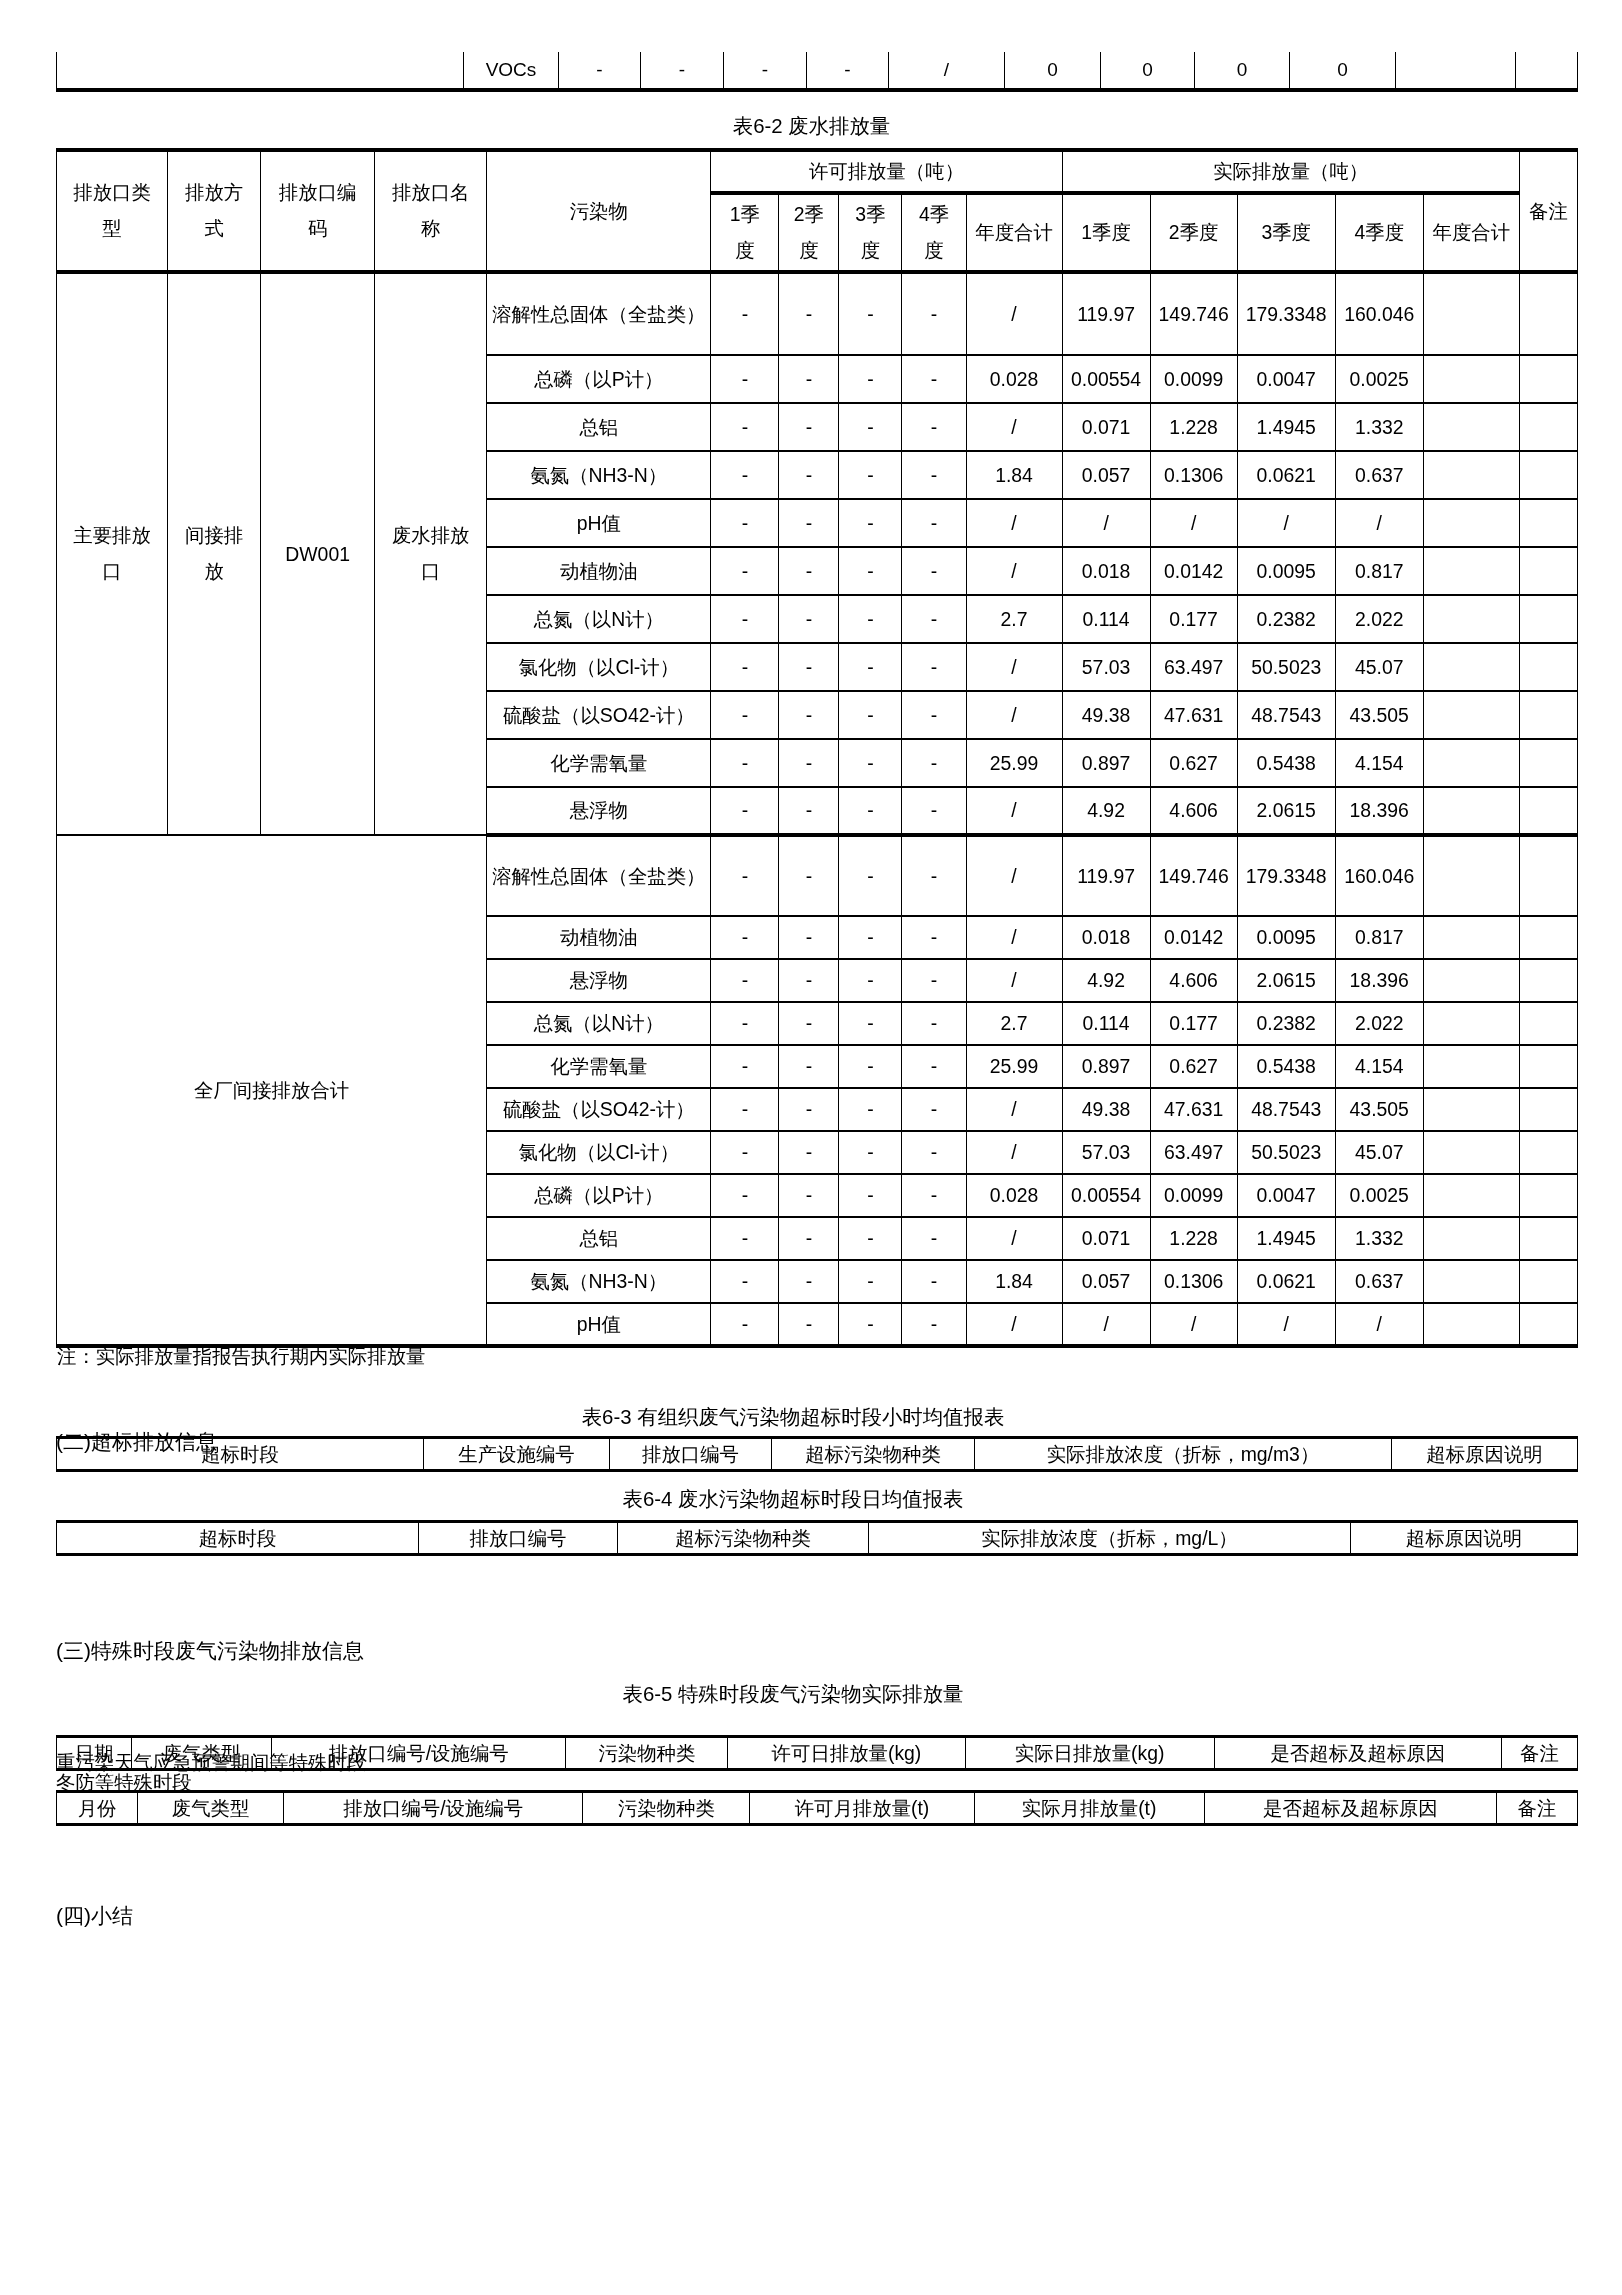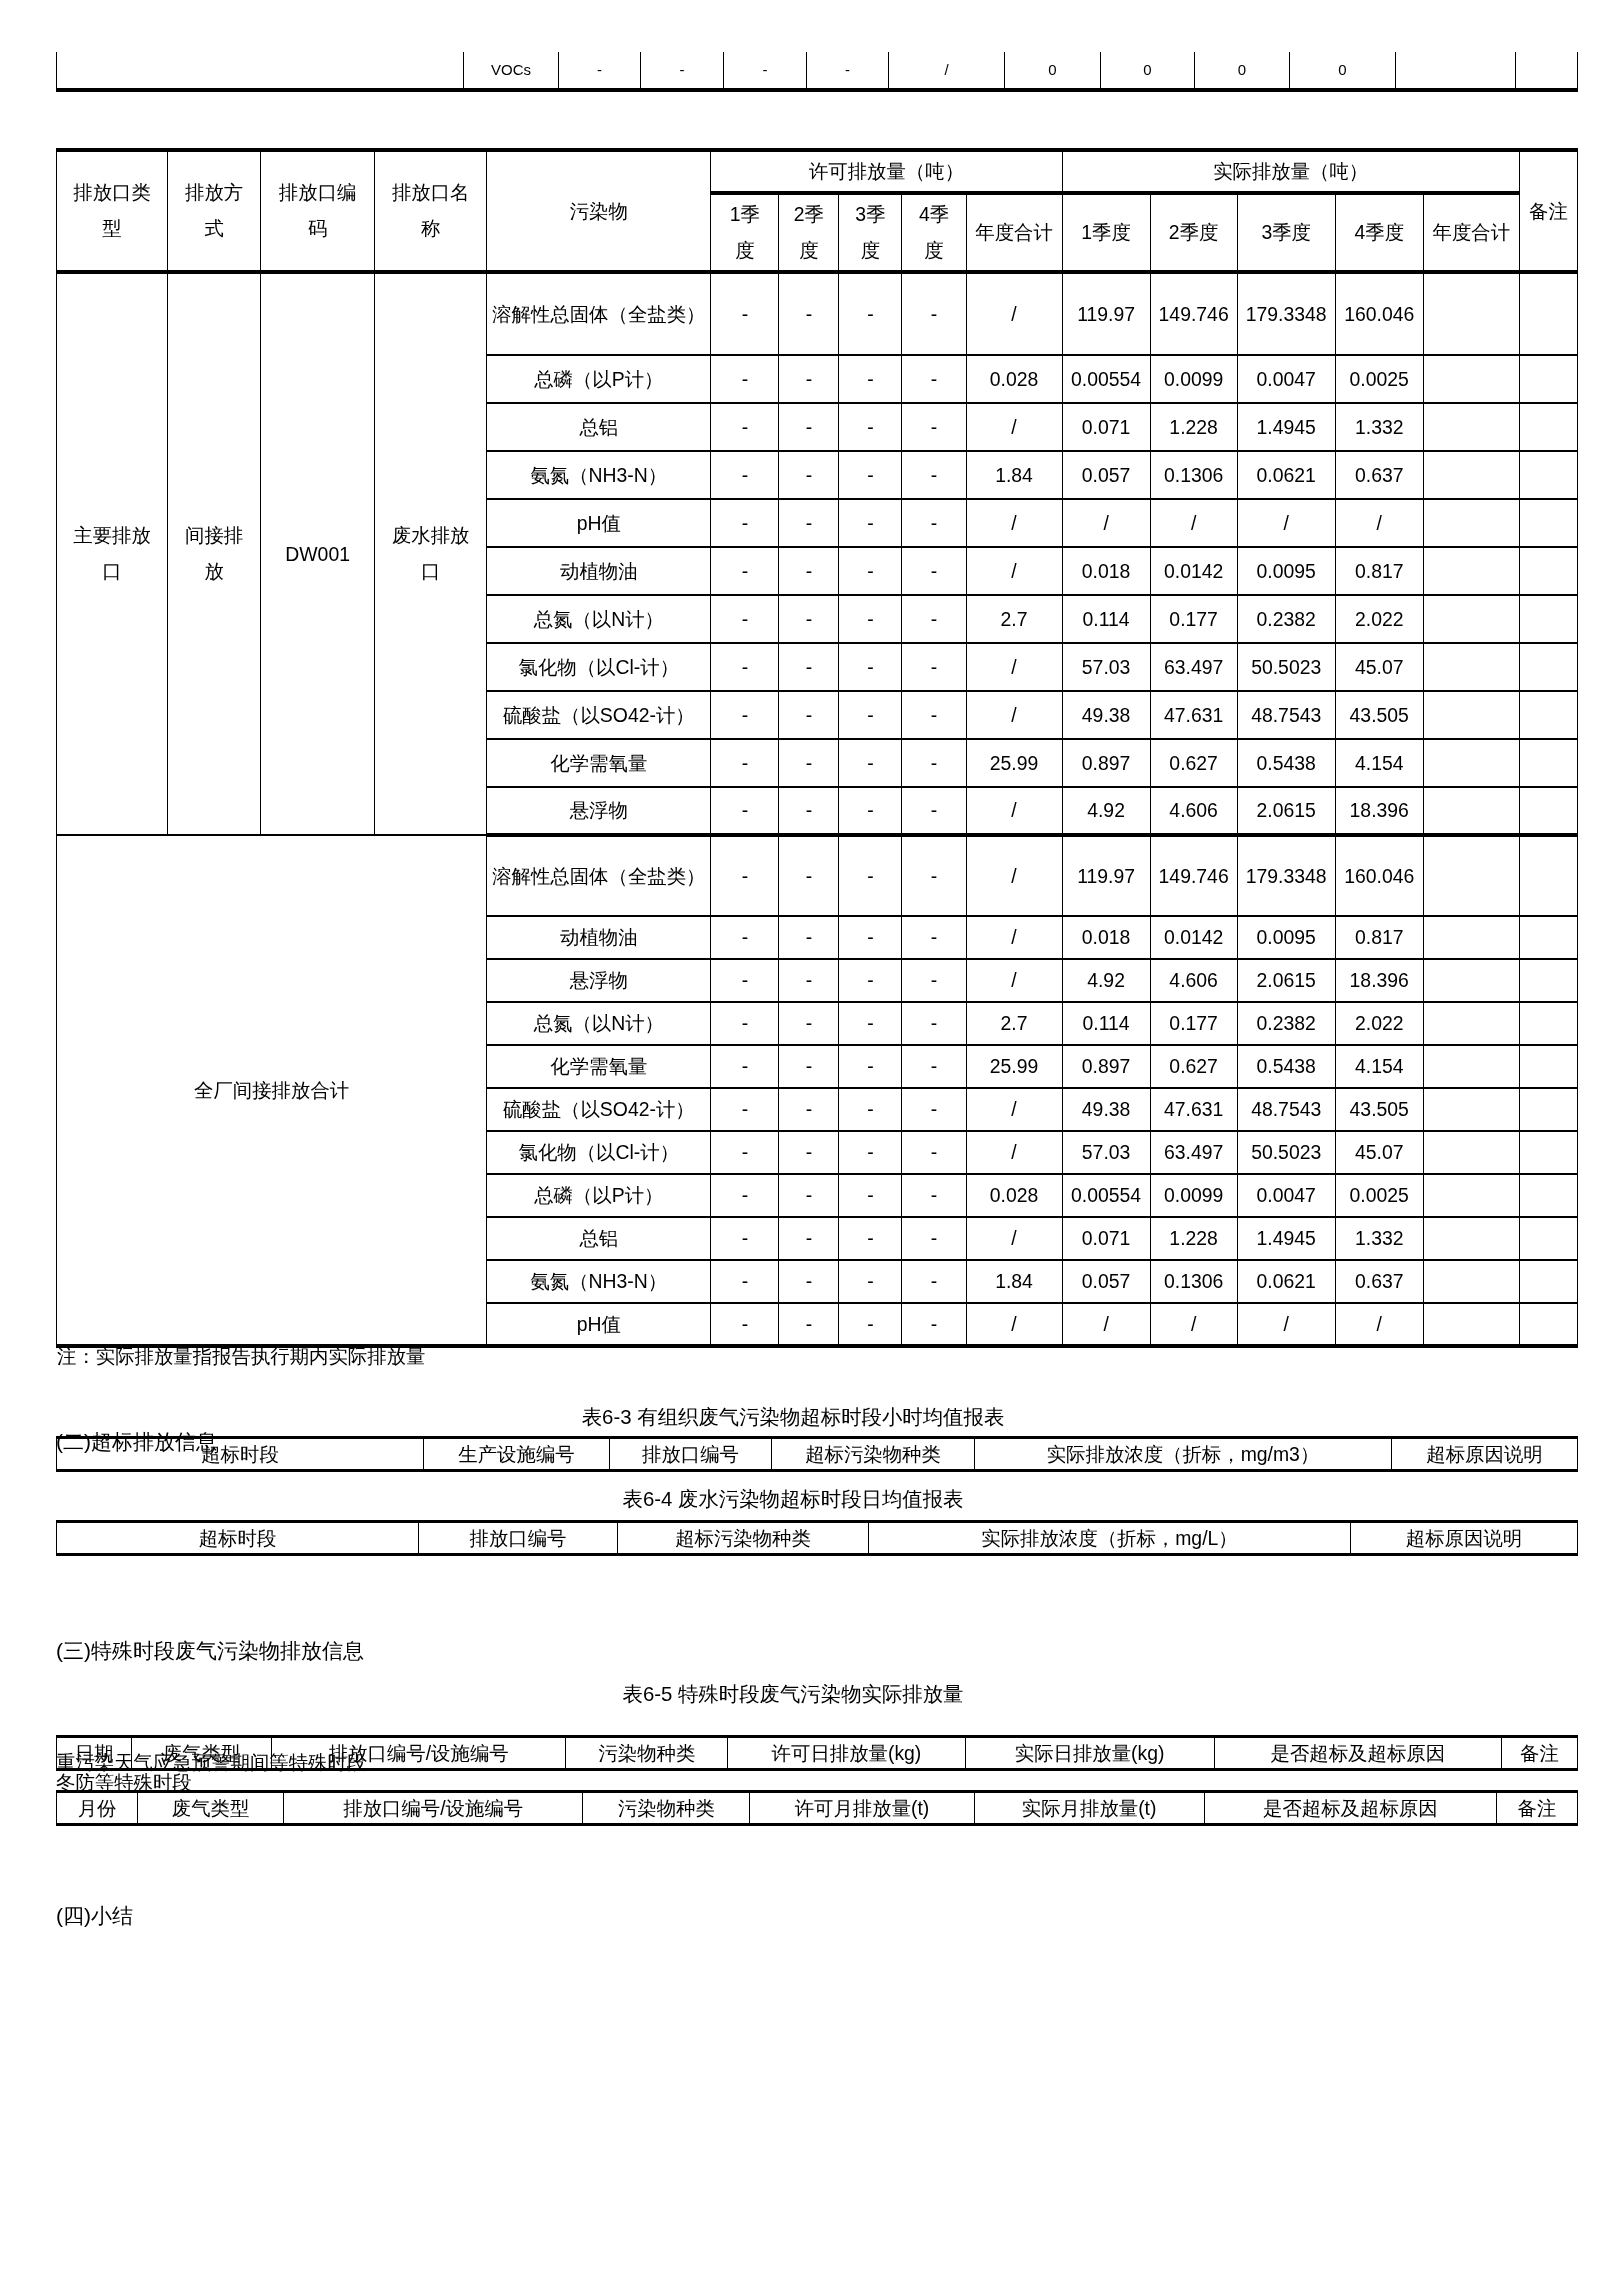--- a/index.html
+++ b/index.html
@@ -10,21 +10,21 @@
     width:1623px; height:2295px;
     position:relative;
   }
   .page { position:relative; width:1623px; height:2295px; background:#fff; overflow:hidden; }
 
   table { border-collapse:collapse; table-layout:fixed; }
   td { text-align:center; vertical-align:middle; font-size:19.4px; line-height:1.55; padding:0 2.8px; overflow:hidden; }
 
   
   #prevrow { position:absolute; left:56px; top:52px; width:1522px; border-bottom:4.6px solid #000; }
-  #prevrow td { border:0 solid #000; border-left-width:1.9px; border-right-width:1.9px; height:38px; font-size:15px; }
+  #prevrow td { border:0 solid #000; border-left-width:1.9px; border-right-width:1.9px; height:38px; font-size:19px; }
 
   
   #title62 { position:absolute; left:0; top:112px; width:1623px; text-align:center; font-size:20.4px; }
   #t62 { position:absolute; left:56px; top:148px; width:1522px; border:1.9px solid #000; border-top-width:4.6px; border-bottom-width:4.6px; }
   #t62 td { border:1.9px solid #000; border-top-width:2.8px; border-bottom-width:2.8px; }
   #t62 thead td { border-bottom-width:4.6px; }
   #t62 tr.hr1 { height:43px; }
   #t62 tr.hr2 { height:79px; }
   #t62 tbody.b1 tr { height:48px; }
   #t62 tbody.b1 tr:first-child { height:83px; }
@@ -93,20 +93,21 @@
           <td>0</td>
           <td>0</td>
           <td>0</td>
           <td>0</td>
           <td></td>
           <td></td>
         </tr>
   </tbody>
     </table>
 
+  <div id="title62">表6-2 废水排放量</div>
 
   <table id="t62">
     <colgroup>
       <col style="width:111px">
         <col style="width:93px">
         <col style="width:114px">
         <col style="width:112px">
       <col style="width:224px">
         <col style="width:68px">
         <col style="width:60px">

